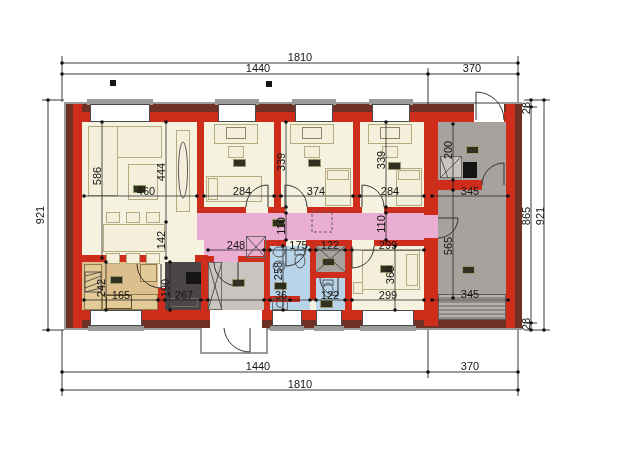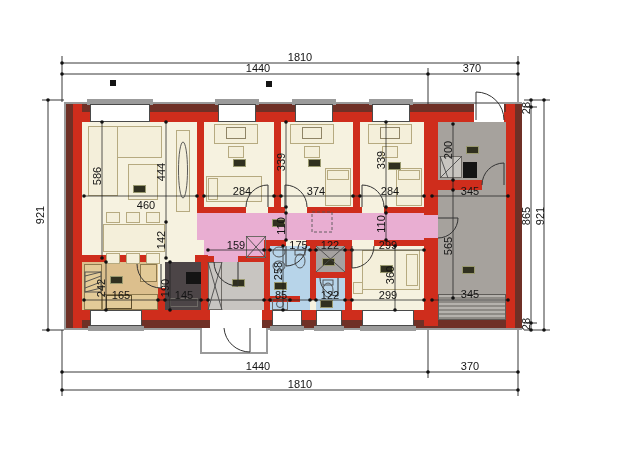--- a/index.html
+++ b/index.html
@@ -369,41 +369,41 @@
   <span class="lbl" style="left:258px;top:366px;">1440</span>
   <span class="lbl" style="left:470px;top:366px;">370</span>
   <span class="lbl" style="left:300px;top:384px;">1810</span>
   <span class="lbl lblv" style="left:40px;top:215px;">921</span>
   <span class="lbl lblv" style="left:526px;top:108px;">28</span>
   <span class="lbl lblv" style="left:526px;top:216px;">865</span>
   <span class="lbl lblv" style="left:540px;top:216px;">921</span>
   <span class="lbl lblv" style="left:526px;top:324px;">28</span>
 
   <span class="lbl lblv" style="left:97px;top:176px;">586</span>
-  <span class="lbl" style="left:146px;top:205px;">460</span>
+  <span class="lbl" style="left:146px;top:191px;">460</span>
   <span class="lbl lblv" style="left:161px;top:172px;">444</span>
   <span class="lbl lblv" style="left:161px;top:240px;">142</span>
   <span class="lbl" style="left:242px;top:191px;">284</span>
   <span class="lbl lblv" style="left:281px;top:162px;">339</span>
   <span class="lbl" style="left:316px;top:191px;">374</span>
   <span class="lbl lblv" style="left:381px;top:160px;">339</span>
   <span class="lbl" style="left:390px;top:191px;">284</span>
   <span class="lbl lblv" style="left:448px;top:150px;">200</span>
   <span class="lbl" style="left:470px;top:191px;">345</span>
   <span class="lbl lblv" style="left:281px;top:226px;">110</span>
   <span class="lbl lblv" style="left:381px;top:224px;">110</span>
-  <span class="lbl" style="left:236px;top:245px;">159</span>
+  <span class="lbl" style="left:236px;top:245px;">248</span>
   <span class="lbl" style="left:290px;top:245px;padding-left:17px;">175</span>
   <span class="lbl" style="left:330px;top:245px;">122</span>
   <span class="lbl" style="left:388px;top:245px;">299</span>
   <span class="lbl lblv" style="left:278px;top:271px;">258</span>
-  <span class="lbl" style="left:281px;top:295px;">85</span>
+  <span class="lbl" style="left:281px;top:295px;">36</span>
   <span class="lbl" style="left:330px;top:295px;">122</span>
   <span class="lbl" style="left:388px;top:295px;">299</span>
   <span class="lbl lblv" style="left:390px;top:275px;">360</span>
   <span class="lbl lblv" style="left:448px;top:246px;">565</span>
   <span class="lbl" style="left:470px;top:294px;">345</span>
   <span class="lbl" style="left:121px;top:295px;">165</span>
   <span class="lbl lblv" style="left:101px;top:288px;">242</span>
-  <span class="lbl" style="left:184px;top:295px;">145</span>
+  <span class="lbl" style="left:184px;top:295px;">267</span>
   <span class="lbl lblv" style="left:165px;top:288px;">190</span>
 
 </div>
 
 </body></html>

